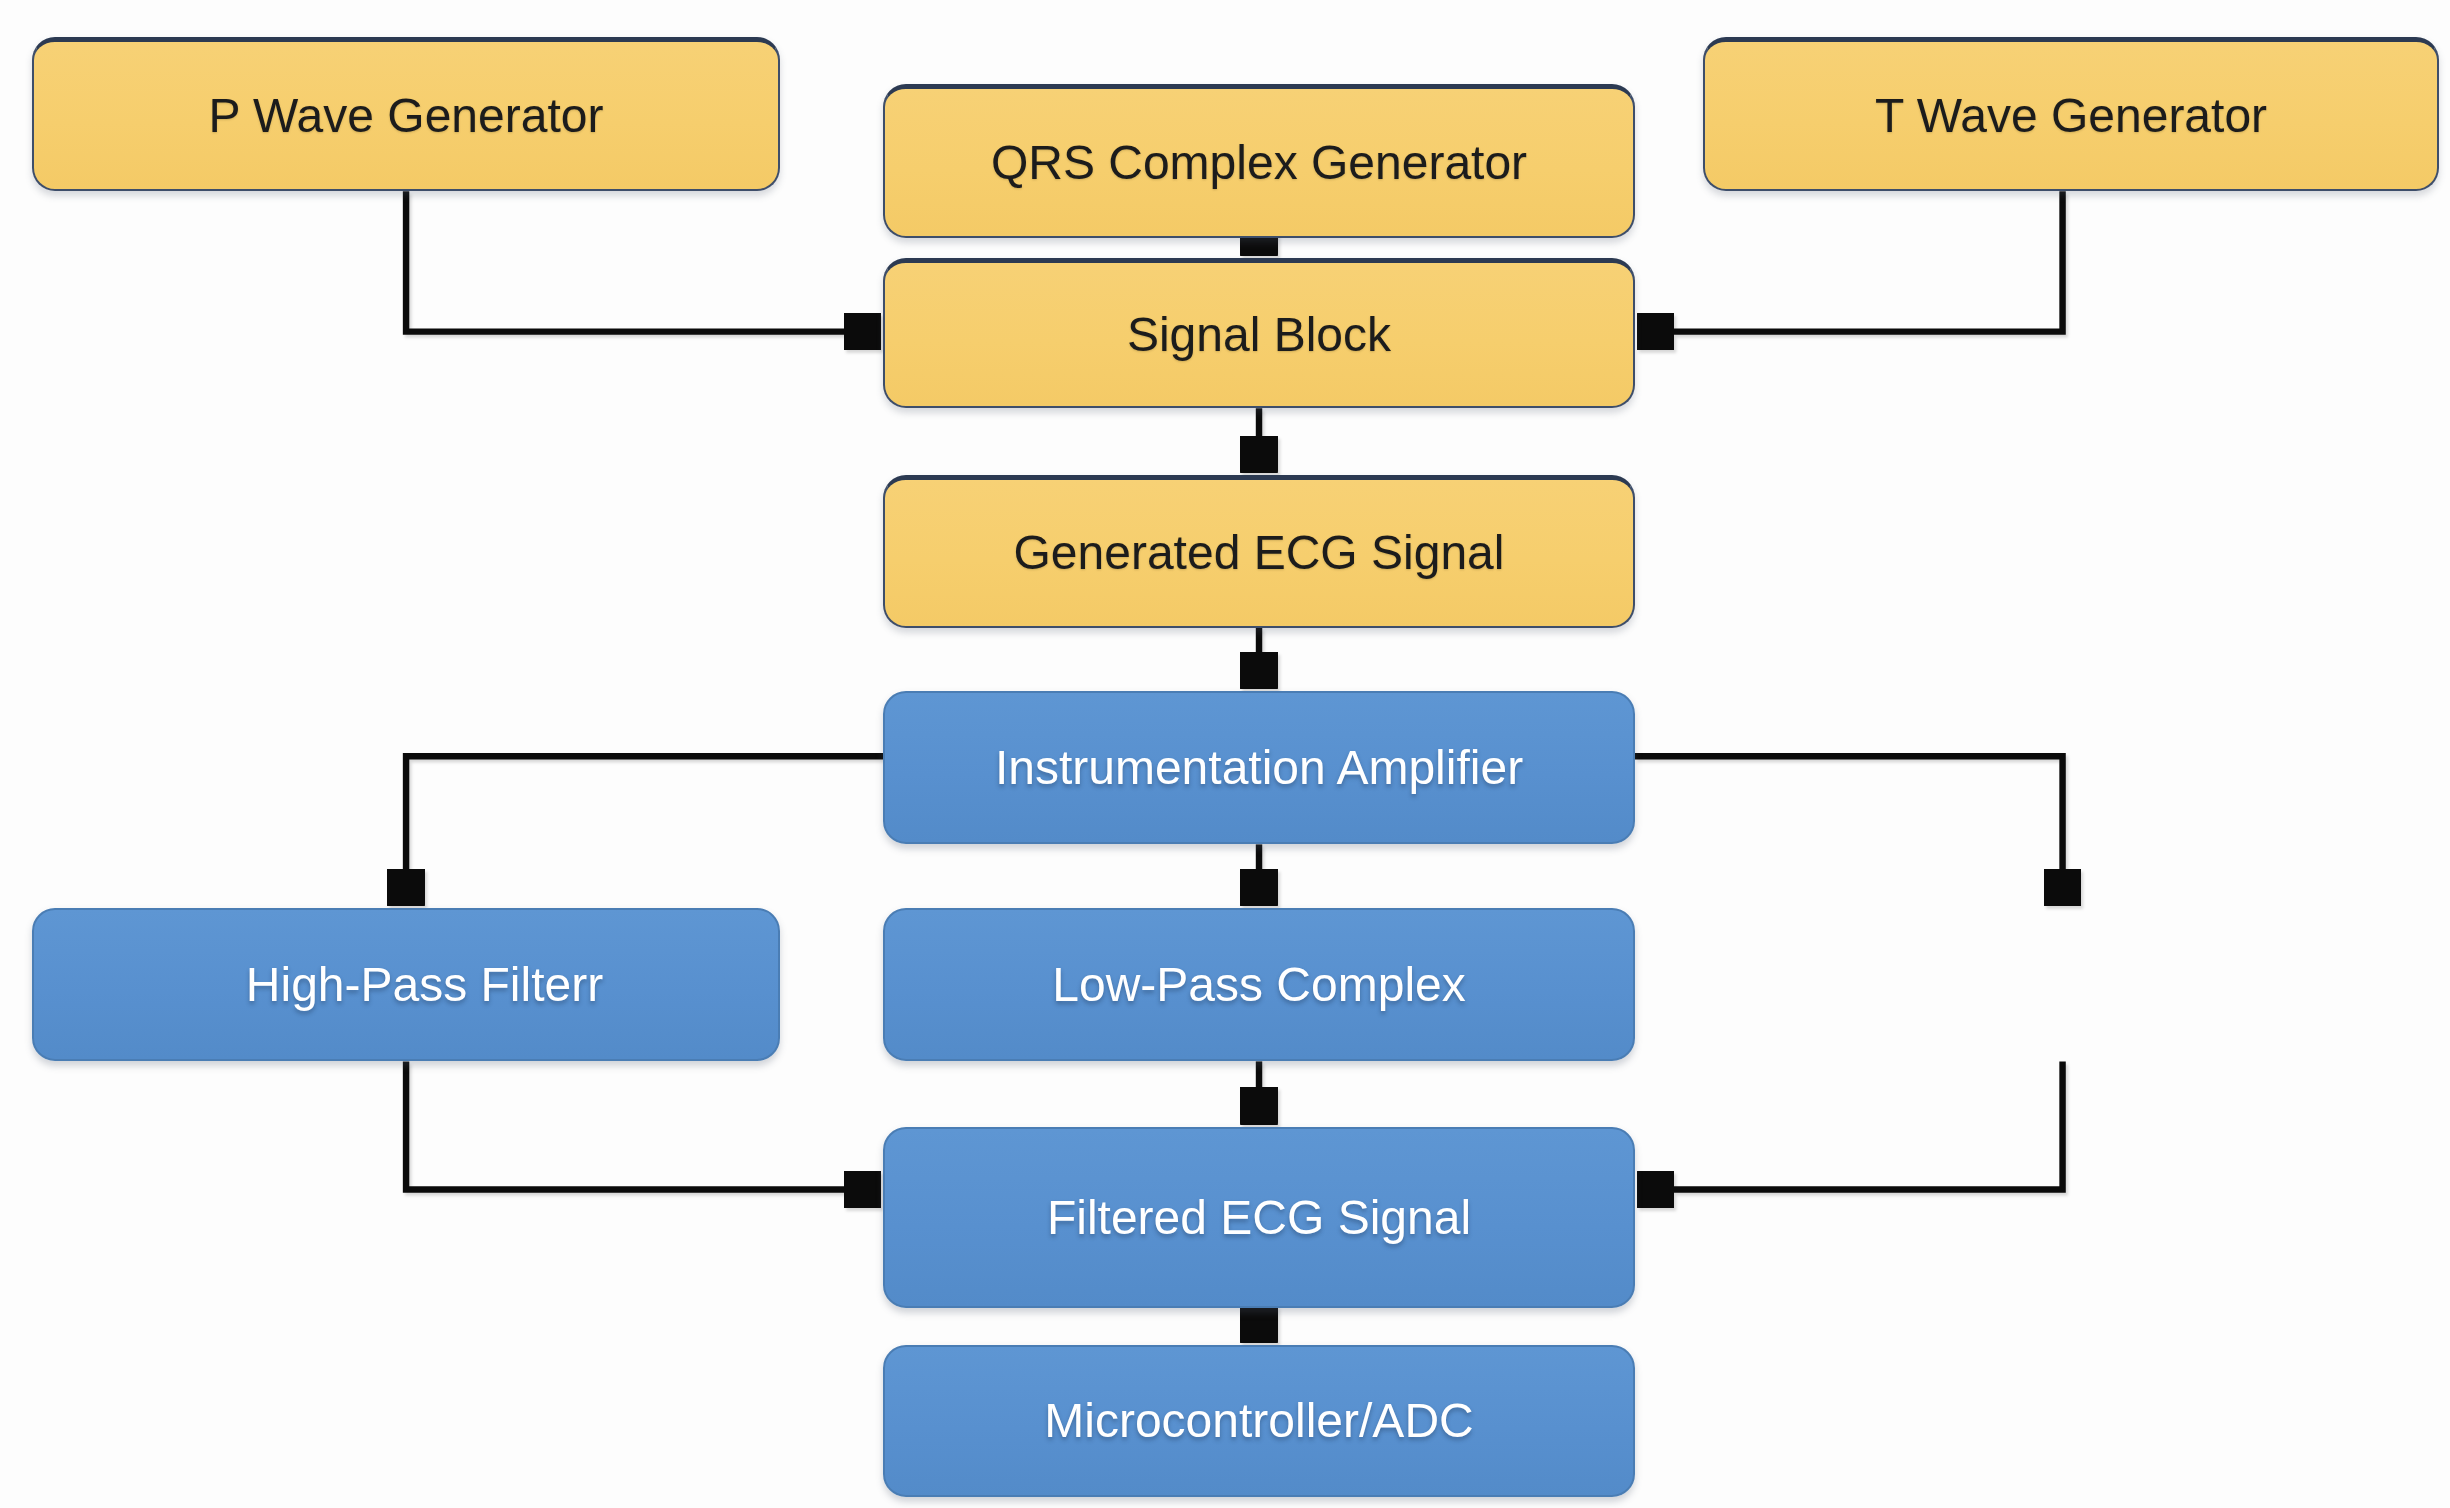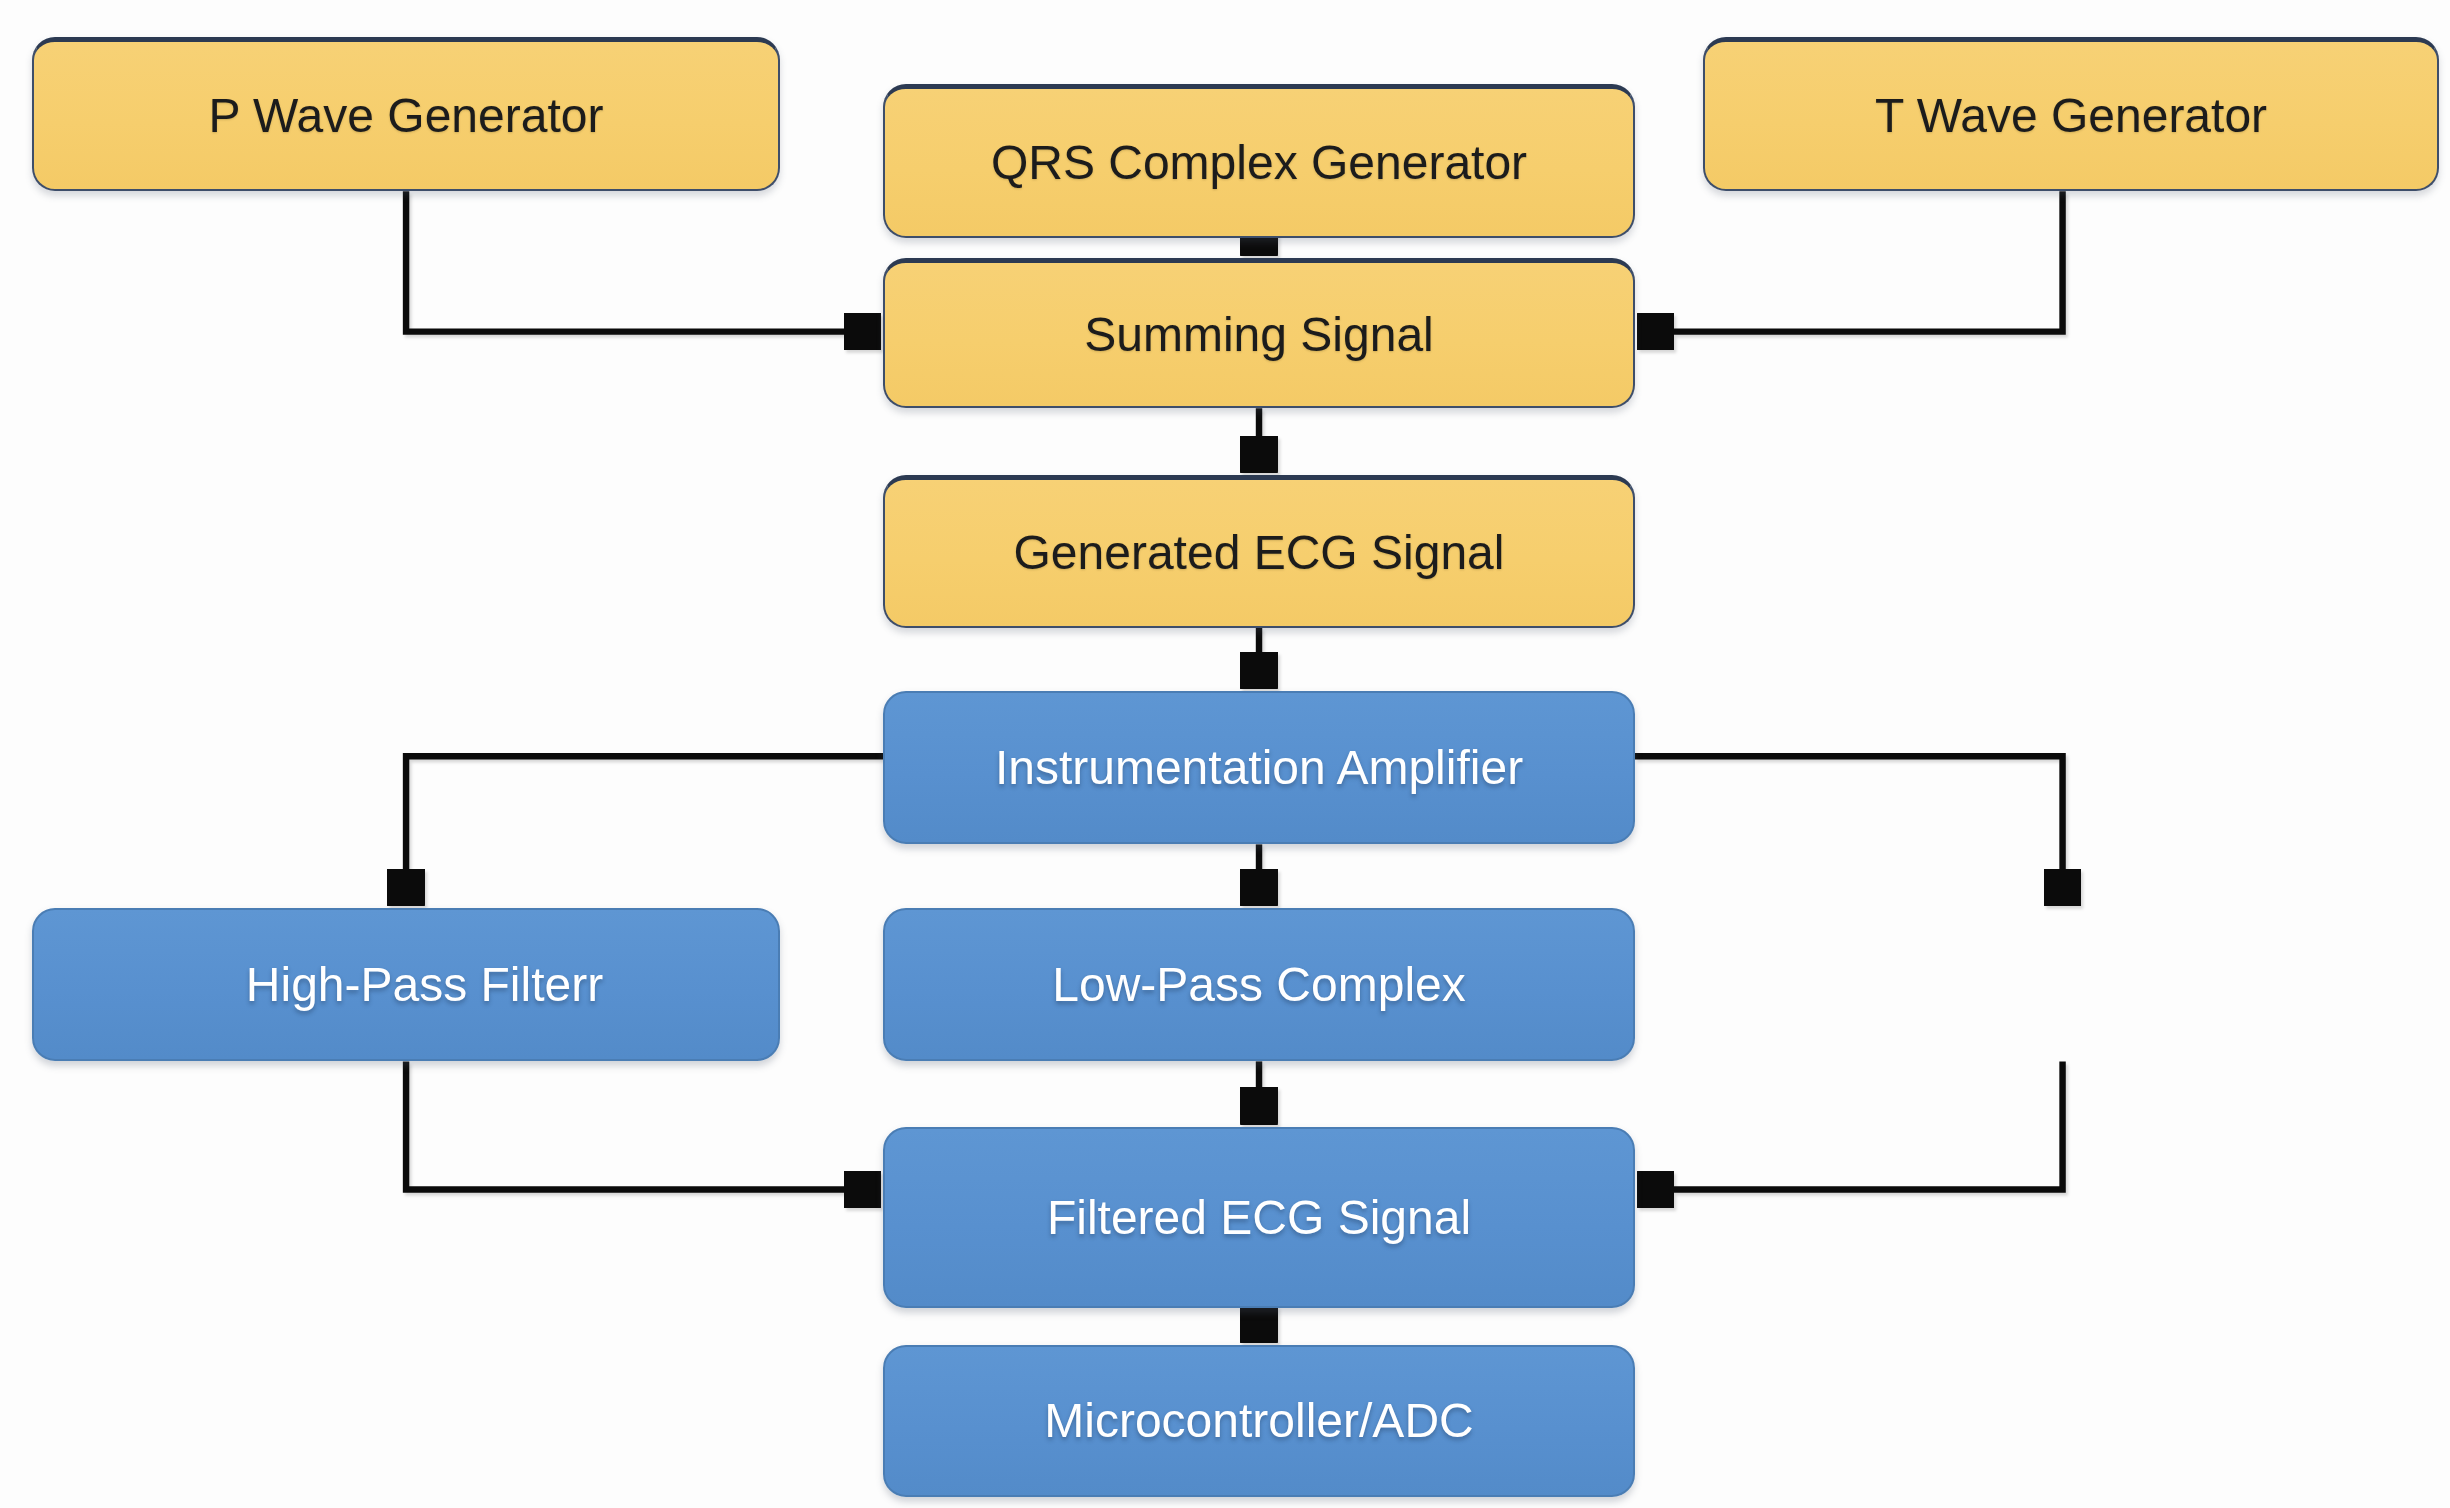--- a/index.html
+++ b/index.html
@@ -97,21 +97,21 @@
 
   <div class="node generator" style="left:883px; top:37px;   width:752px; height:154px;margin-top:47px;">
     <span class="label">QRS Complex Generator</span>
   </div>
 
   <div class="node generator" style="left:1703px; top:37px;   width:736px; height:154px;">
     <span class="label">T Wave Generator</span>
   </div>
 
   <div class="node generator" style="left:883px; top:258px;  width:752px; height:150px;">
-    <span class="label">Summing Signal</span>
+    <span class="label">Signal Block</span>
   </div>
 
   <div class="node generator" style="left:883px; top:475px;  width:752px; height:153px;">
     <span class="label">Generated ECG Signal</span>
   </div>
 
   <div class="node process" style="left:883px; top:691px;  width:752px; height:153px;">
     <span class="label">Instrumentation Amplifier</span>
   </div>
 

